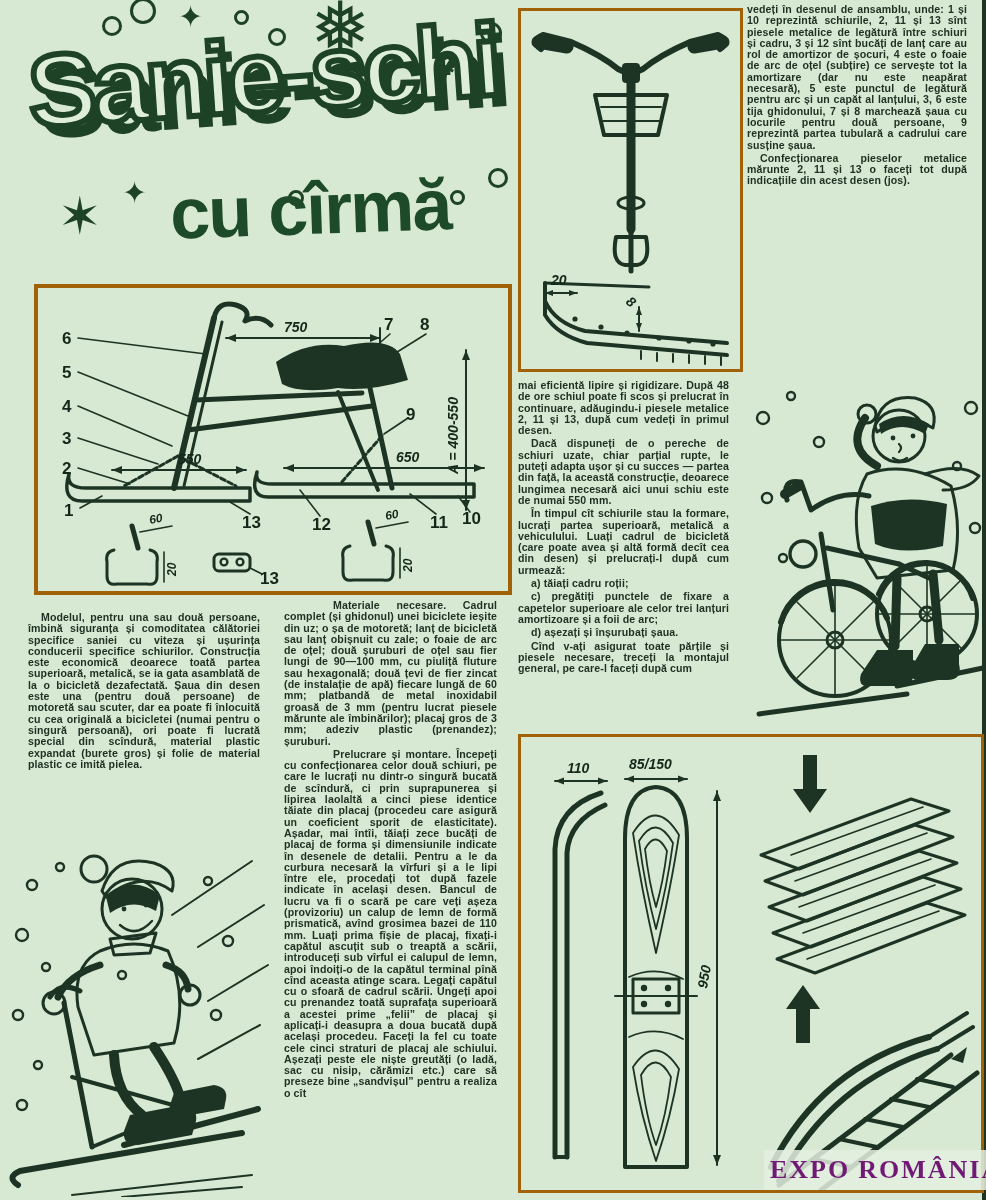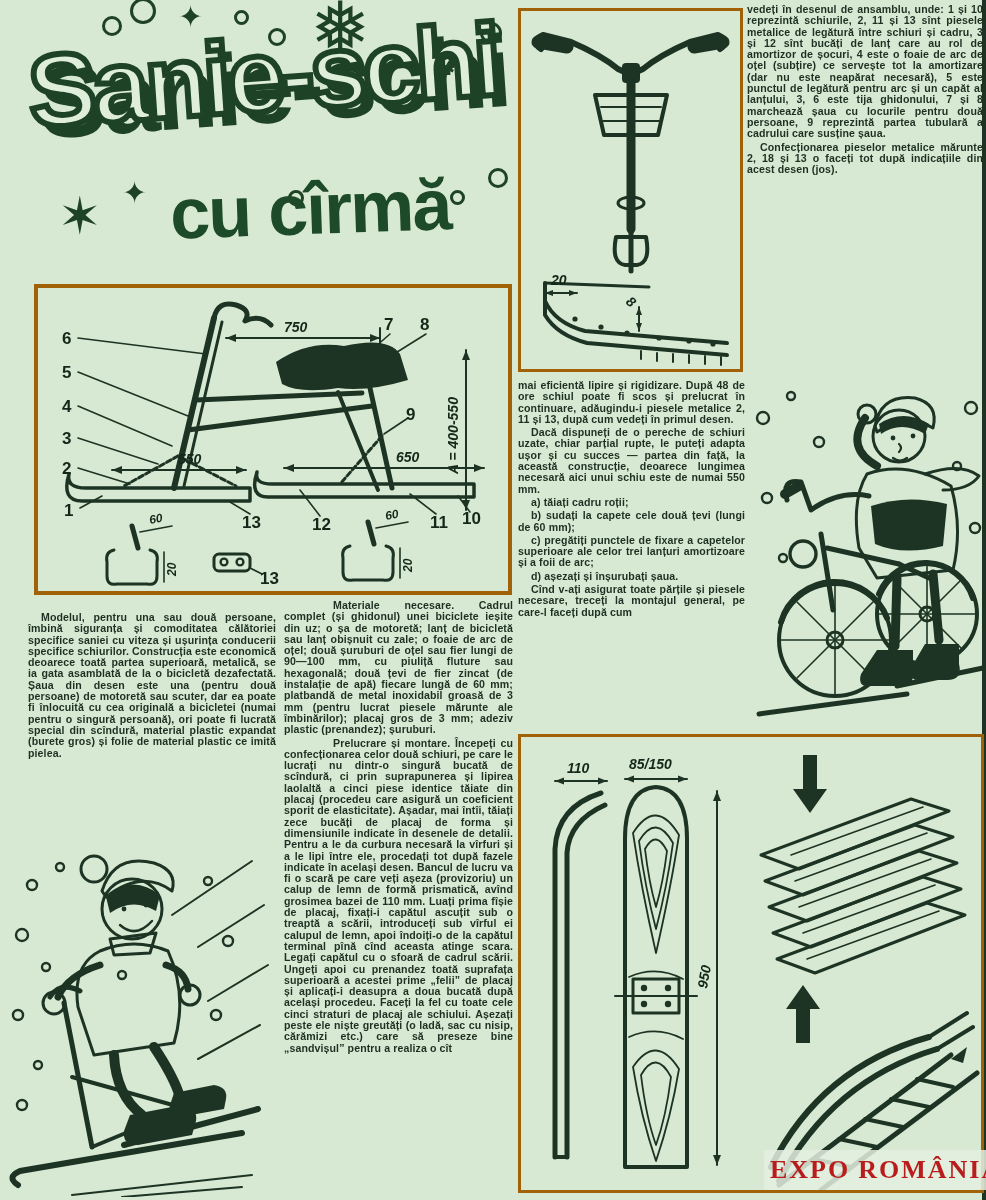--- a/index.html
+++ b/index.html
@@ -11,37 +11,37 @@
   .title{position:absolute;left:18px;top:18px;font-size:102px;font-weight:900;letter-spacing:-4px;
          transform:rotate(-4deg);color:#dfeeda;-webkit-text-stroke:6px #1d4226;
          text-shadow:9px 12px 0 #1d4226;white-space:nowrap;}
   .subtitle{position:absolute;left:160px;top:168px;font-size:72px;font-weight:900;letter-spacing:-2px;
             transform:rotate(-2deg);color:#1d4a28;white-space:nowrap;}
   .deco{position:absolute;color:#1d4226;line-height:1;}
   .dot{position:absolute;border:3px solid #1d4226;border-radius:50%;}
   
   .col{position:absolute;text-align:justify;font-weight:700;font-size:10.6px;line-height:11.3px;
        letter-spacing:0.1px;color:#1d3022;}
-  .col p{margin:0 0 2px 0;text-indent:13px;}
+  .col p{margin:0 16px 2px 0;text-indent:13px;}
   .col p.ni{text-indent:0;}
   .lead{font-weight:900;padding-left:36px;}
   
   .panel{position:absolute;border:3px solid #a16207;background:transparent;}
   .panel-thick{border-width:4px;}
   svg .s{stroke:#1d3424;fill:none;stroke-linecap:round;stroke-linejoin:round;}
   svg .f{fill:#1d3424;stroke:none;}
   svg text{fill:#14281a;font-family:"Liberation Sans",sans-serif;}
   .num{font-weight:700;font-size:17px;}
   .dim{font-weight:700;font-style:italic;font-size:14px;}
   .dimsm{font-weight:700;font-style:italic;font-size:12px;}
   
   .logo{position:absolute;left:764px;top:1150px;width:220px;height:40px;display:flex;align-items:center;
         gap:4px;background:rgba(228,240,224,0.85);padding:0 2px;}
   .logo .bar{width:6px;height:34px;border-radius:3px;}
-  .logo .word{font-family:"Liberation Serif",serif;font-weight:900;font-size:26px;letter-spacing:2px;color:#b91c1c;}
+  .logo .word{font-family:"Liberation Serif",serif;font-weight:900;font-size:26px;letter-spacing:2px;color:#701a75;}
 </style>
 </head>
 <body>
 
 <div class="page">
   <div class="edge-right"></div>
 
   <div class="masthead">
     <span class="deco" style="left:300px;top:-8px;font-size:72px">❅</span>
     <span class="deco" style="left:408px;top:40px;font-size:48px">❆</span>
@@ -103,21 +103,21 @@
       <text class="dim" x="30" y="274">20</text>
       <text class="dim" transform="translate(104 292) rotate(40)">8</text>
       <line class="s" stroke-width="2" x1="118" y1="296" x2="118" y2="320"></line>
       <path class="f" d="M118 296 l-3 8 h6 Z"></path>
         <path class="f" d="M118 320 l-3 -8 h6 Z"></path>
     </svg>
   </div>
 
   <div class="col" style="left:747px;top:4px;width:236px">
     <p class="ni">vedeți în desenul de ansamblu, unde: 1 și 10 reprezintă schiurile, 2, 11 și 13 sînt piesele metalice de legătură între schiuri și cadru, 3 și 12 sînt bucăți de lanț care au rol de amortizor de șocuri, 4 este o foaie de arc de oțel (subțire) ce servește tot la amortizare (dar nu este neapărat necesară), 5 este punctul de legătură pentru arc și un capăt al lanțului, 3, 6 este tija ghidonului, 7 și 8 marchează șaua cu locurile pentru două persoane, 9 reprezintă partea tubulară a cadrului care susține șaua.</p>
-    <p>Confecționarea pieselor metalice mărunte 2, 18 și 13 o faceți tot după indicațiile din acest desen (jos).</p>
+    <p>Confecționarea pieselor metalice mărunte 2, 11 și 13 o faceți tot după indicațiile din acest desen (jos).</p>
   </div>
 
   <div class="panel panel-thick" style="left:34px;top:284px;width:470px;height:303px">
     <svg width="470" height="303" viewBox="0 0 470 303">
 
       <path class="s" stroke-width="3.5" d="M212 200 H48 Q28 200 31 186 M212 213 H44 Q23 213 31 186 M212 200 V213"></path>
       <path class="s" stroke-width="3.5" d="M436 196 H234 Q216 196 219 184 M436 209 H230 Q211 209 219 184 M436 196 V209"></path>
 
       <line class="s" stroke-width="6" x1="176" y1="30" x2="136" y2="200"></line>
       <line class="s" stroke-width="3" x1="184" y1="34" x2="146" y2="198"></line>
@@ -213,22 +213,22 @@
   </div>
 
   <div class="col" style="left:284px;top:600px;width:229px">
     <p><span class="lead">Materiale necesare.</span> <span>Cadrul complet (și ghidonul) unei biciclete ieșite din uz; o șa de motoretă; lanț de bicicletă sau lanț obișnuit cu zale; o foaie de arc de oțel; două șuruburi de oțel sau fier lungi de 90—100 mm, cu piuliță fluture sau hexagonală; două țevi de fier zincat (de instalație de apă) fiecare lungă de 60 mm; platbandă de metal inoxidabil groasă de 3 mm (pentru lucrat piesele mărunte ale îmbinărilor); placaj gros de 3 mm; adeziv plastic (prenandez); șuruburi.</span></p>
     <p><span class="lead">Prelucrare și montare.</span> <span>Începeți cu confecționarea celor două schiuri, pe care le lucrați nu dintr-o singură bucată de scîndură, ci prin suprapunerea și lipirea laolaltă a cinci piese identice tăiate din placaj (procedeu care asigură un coeficient sporit de elasticitate). Așadar, mai întîi, tăiați zece bucăți de placaj de forma și dimensiunile indicate în desenele de detalii. Pentru a le da curbura necesară la vîrfuri și a le lipi între ele, procedați tot după fazele indicate în același desen. Bancul de lucru va fi o scară pe care veți așeza (provizoriu) un calup de lemn de formă prismatică, avînd grosimea bazei de 110 mm. Luați prima fîșie de placaj, fixați-i capătul ascuțit sub o treaptă a scării, introduceți sub vîrful ei calupul de lemn, apoi îndoiți-o de la capătul terminal pînă cînd aceasta atinge scara. Legați capătul cu o sfoară de cadrul scării. Ungeți apoi cu prenandez toată suprafața superioară a acestei prime „felii” de placaj și aplicați-i deasupra a doua bucată după același procedeu. Faceți la fel cu toate cele cinci straturi de placaj ale schiului. Așezați peste ele niște greutăți (o ladă, sac cu nisip, cărămizi etc.) care să preseze bine „sandvișul” pentru a realiza o cît</span></p>
   </div>
 
   <div class="col" style="left:518px;top:380px;width:227px">
     <p class="ni">mai eficientă lipire și rigidizare. După 48 de ore schiul poate fi scos și prelucrat în continuare, adăugindu-i piesele metalice 2, 11 și 13, după cum vedeți în primul desen.</p>
     <p>Dacă dispuneți de o pereche de schiuri uzate, chiar parțial rupte, le puteți adapta ușor și cu succes — partea din față, la această construcție, deoarece lungimea necesară aici unui schiu este de numai 550 mm.</p>
+    <p>În timpul cît schiurile stau la formare, lucrați partea superioară, metalică a vehiculului. Luați cadrul de bicicletă (care poate avea și altă formă decît cea din desen) și prelucrați-l după cum urmează:</p>
     <p>a) tăiați cadru roții;</p>
-    <p>b) sudați la capete cele două țevi (lungi de 60 mm);</p>
     <p>c) pregătiți punctele de fixare a capetelor superioare ale celor trei lanțuri amortizoare și a foii de arc;</p>
     <p>d) așezați și înșurubați șaua.</p>
     <p>Cînd v-ați asigurat toate părțile și piesele necesare, treceți la montajul general, pe care-l faceți după cum</p>
   </div>
 
   <svg style="position:absolute;left:747px;top:378px" width="239" height="352" viewBox="0 0 239 352">
     <g class="s" stroke-width="2.4">
       <circle cx="16" cy="40" r="6"></circle>
         <circle cx="44" cy="18" r="4"></circle>
         <circle cx="72" cy="64" r="5"></circle>

